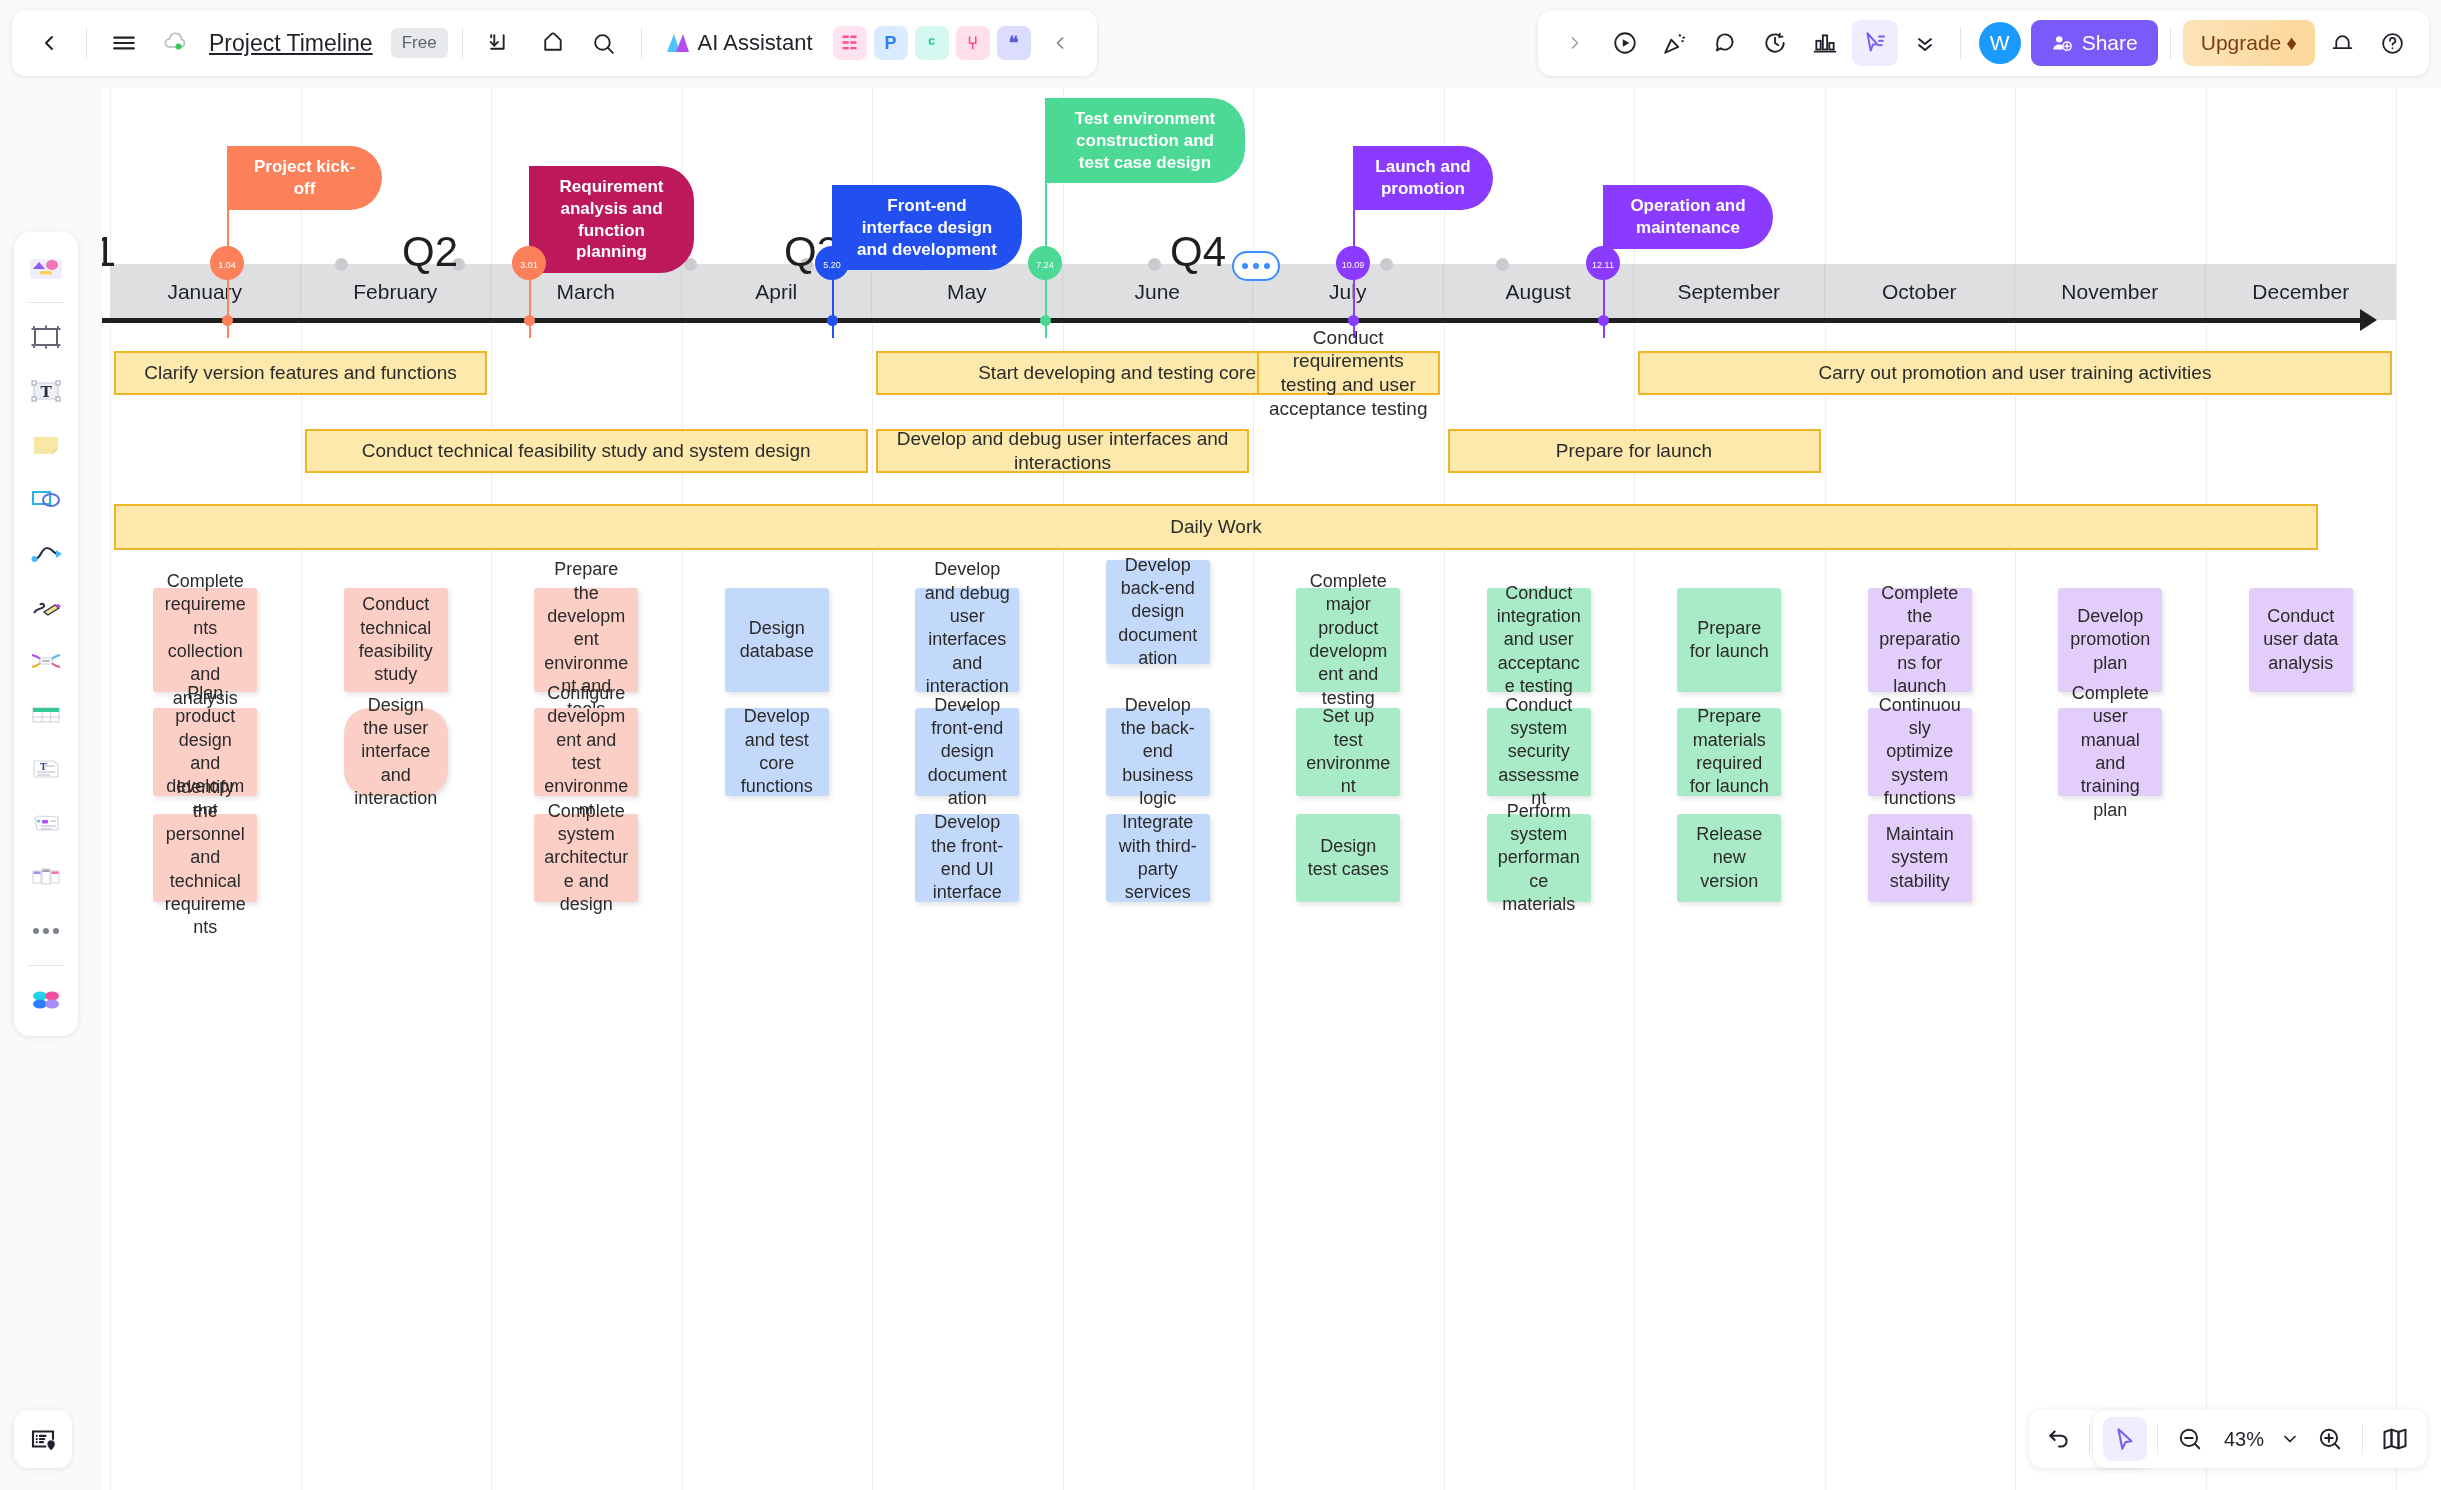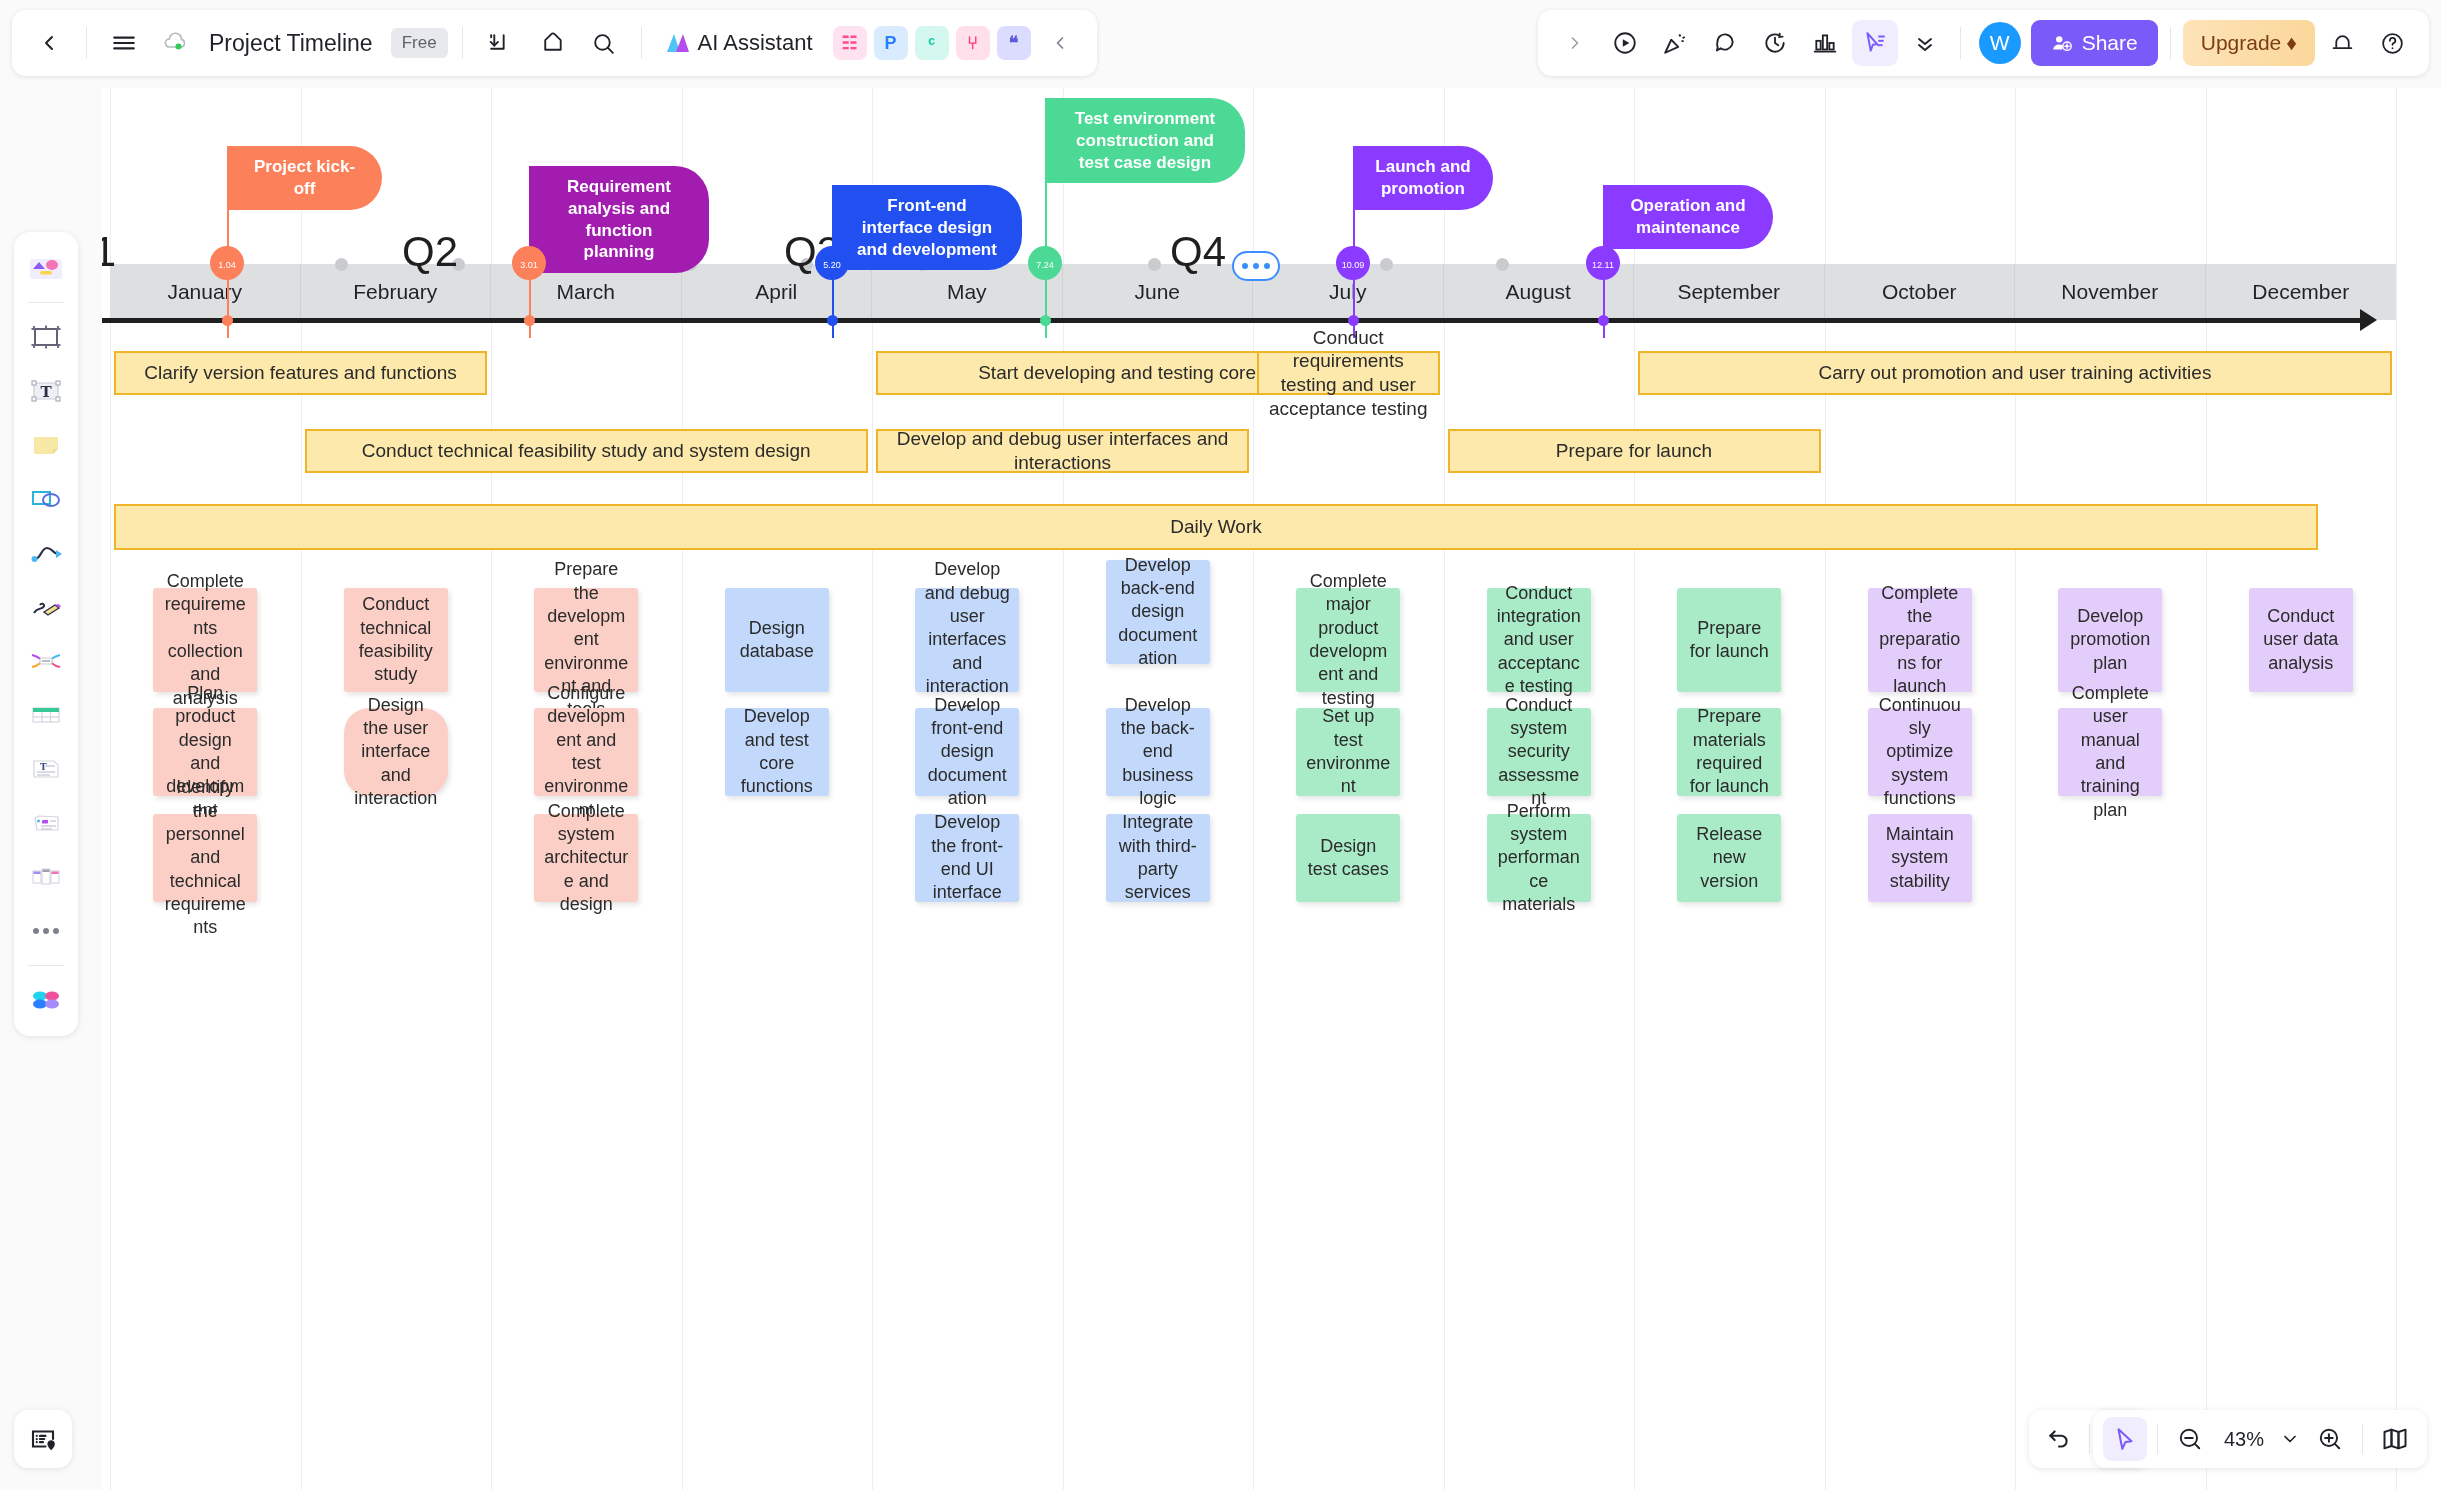--- a/index.html
+++ b/index.html
@@ -26,21 +26,21 @@
     display: flex; align-items: center; padding: 0 14px; gap: 4px;
     z-index: 40;
   }
   .tb-btn {
     width: 46px; height: 46px; border-radius: 9px;
     display: flex; align-items: center; justify-content: center;
     cursor: pointer; color: #1f2329; background: transparent; border: none;
   }
   .tb-btn.active { background: #f0edff; }
   .tb-sep { width: 1px; height: 32px; background: #e5e6eb; margin: 0 8px; }
-  .doc-title { font-size: 23px; color: #1f2329; white-space: nowrap; margin-left: 4px; }
+  .doc-title { font-size: 23px; color: #1f2329; white-space: nowrap; margin-left: 4px; text-decoration: underline; }
   .free-badge {
     background: #e8e9ec; color: #5e6470; font-size: 17px;
     border-radius: 6px; padding: 5px 11px; margin-left: 12px;
   }
   .ai-assistant {
     display: flex; align-items: center; gap: 6px; font-size: 22px;
     color: #1f2329; padding: 0 8px; cursor: pointer; white-space: nowrap;
   }
   .app-pills { display: flex; align-items: center; gap: 7px; margin-left: 6px; }
   .app-pill {
@@ -534,21 +534,21 @@
     <div class="axis-line" style="left:-40px;top:230px;width:2300px;"></div>
     <div class="axis-arrow" style="left:2258px;top:221px;"></div>
     <div id="milestones">
         <div class="ms-stem" style="left: 125px; top: 72px; height: 178px; background: rgb(252, 128, 89);"></div>
         <div class="ms-flag" style="left: 125px; top: 58px; width: 155px; min-height: 52px; background: rgb(252, 128, 89);">Project kick-off</div>
         <div class="ms-dot" style="left: 108px; top: 158px; background: rgb(252, 128, 89);">
           <span>1.04</span>
         </div>
         <div class="ms-basedot" style="left: 120px; top: 227px; background: rgb(252, 128, 89);"></div>
         <div class="ms-stem" style="left: 427px; top: 92px; height: 158px; background: rgb(252, 128, 89);"></div>
-        <div class="ms-flag" style="left: 427px; top: 78px; width: 180px; min-height: 52px; background: #a21caf;">Requirement analysis and function planning</div>
+        <div class="ms-flag" style="left: 427px; top: 78px; width: 165px; min-height: 52px; background: #be185d;">Requirement analysis and function planning</div>
         <div class="ms-dot" style="left: 410px; top: 158px; background: rgb(252, 128, 89);">
           <span>3.01</span>
         </div>
         <div class="ms-basedot" style="left: 422px; top: 227px; background: rgb(252, 128, 89);"></div>
         <div class="ms-stem" style="left: 730px; top: 111px; height: 139px; background: rgb(34, 80, 240);"></div>
         <div class="ms-flag" style="left: 730px; top: 97px; width: 190px; min-height: 52px; background: rgb(34, 80, 240);">Front-end interface design and development</div>
         <div class="ms-dot" style="left: 713px; top: 158px; background: rgb(34, 80, 240);">
           <span>5.20</span>
         </div>
         <div class="ms-basedot" style="left: 725px; top: 227px; background: rgb(34, 80, 240);"></div>

